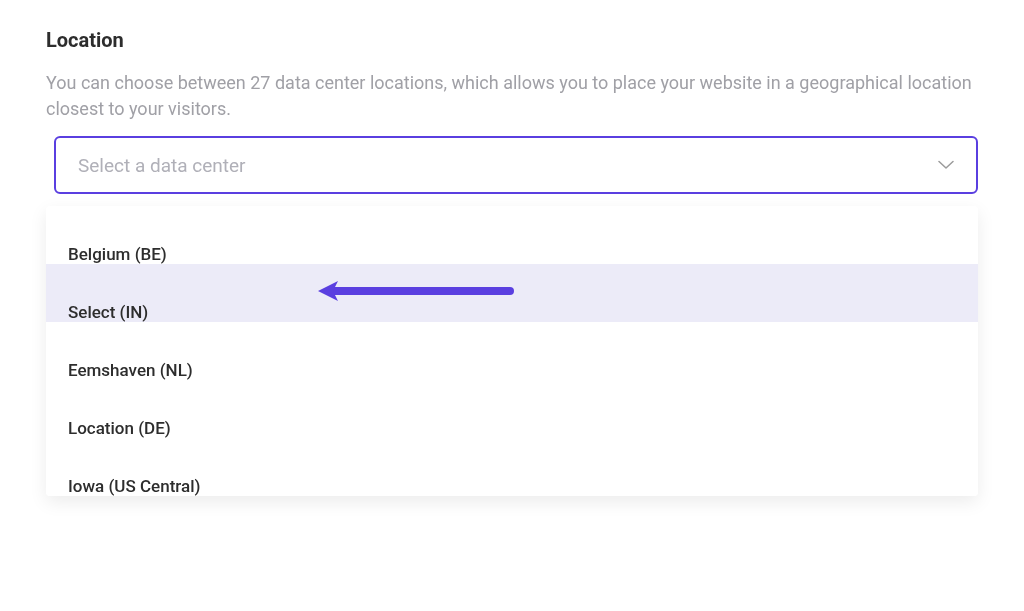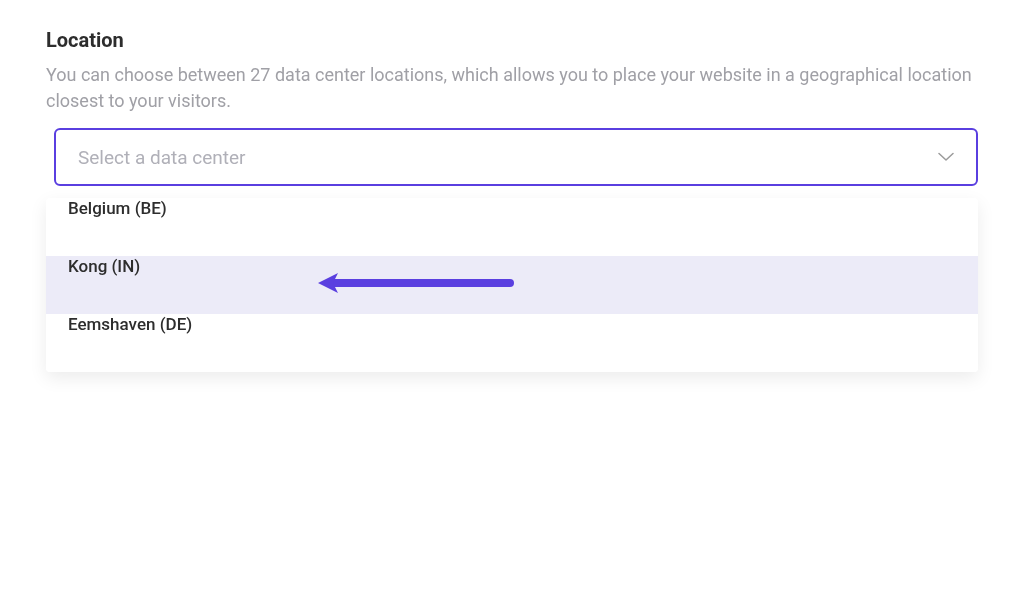--- a/index.html
+++ b/index.html
@@ -16,21 +16,21 @@
     }
     .container {
       padding: 28px 46px;
       background: #ffffff;
       height: 100%;
     }
     .section-title {
       font-size: 20px;
       font-weight: 700;
       color: #2d2d2d;
-      margin-bottom: 10px;
+      margin-bottom: 18px;
     }
     .section-description {
       font-size: 18px;
       font-weight: 400;
       color: #a0a0a6;
       line-height: 1.45;
       margin-bottom: 14px;
     }
     .select-wrapper {
       position: relative;
@@ -69,21 +69,21 @@
       left: 0;
       right: 0;
       background: #ffffff;
       box-shadow: 0 6px 18px rgba(0,0,0,0.08);
       border-radius: 4px;
       overflow: hidden;
     }
     .dropdown-option {
       height: 58px;
       display: flex;
-      align-items: flex-start;
+      align-items: flex-end;
       padding: 0 22px;
       font-size: 17px;
       font-weight: 500;
       color: #2d2d2d;
       cursor: pointer;
       background: #ffffff;
       position: relative;
     }
     .dropdown-option.highlighted {
       background: #ecebf8;
@@ -111,26 +111,32 @@
           <path d="M1 1.5L8 8L15 1.5" stroke-width="1.5" stroke-linecap="round" stroke-linejoin="round"></path>
         </svg>
       </span>
     </div>
 
     <div class="dropdown-panel">
       <div class="dropdown-option">
         <span>Belgium (BE)</span>
       </div>
       <div class="dropdown-option highlighted">
-        <span>Kong (IN)</span>
+        <span>Select (IN)</span>
         <span class="annotation-arrow">
           <svg width="200" height="24" viewBox="0 0 200 24">
             <line x1="18" y1="12" x2="196" y2="12" stroke="#5a3fe0" stroke-width="8" stroke-linecap="round"></line>
             <path d="M 4 12 L 24 2 L 19 12 L 24 22 Z" fill="#5a3fe0"></path>
           </svg>
         </span>
       </div>
       <div class="dropdown-option">
-        <span>Eemshaven (DE)</span>
+        <span>Eemshaven (NL)</span>
+      </div>
+      <div class="dropdown-option">
+        <span>Location (DE)</span>
+      </div>
+      <div class="dropdown-option">
+        <span>Iowa (US Central)</span>
       </div>
     </div>
   </div>
 </div>
 
 </body></html>

